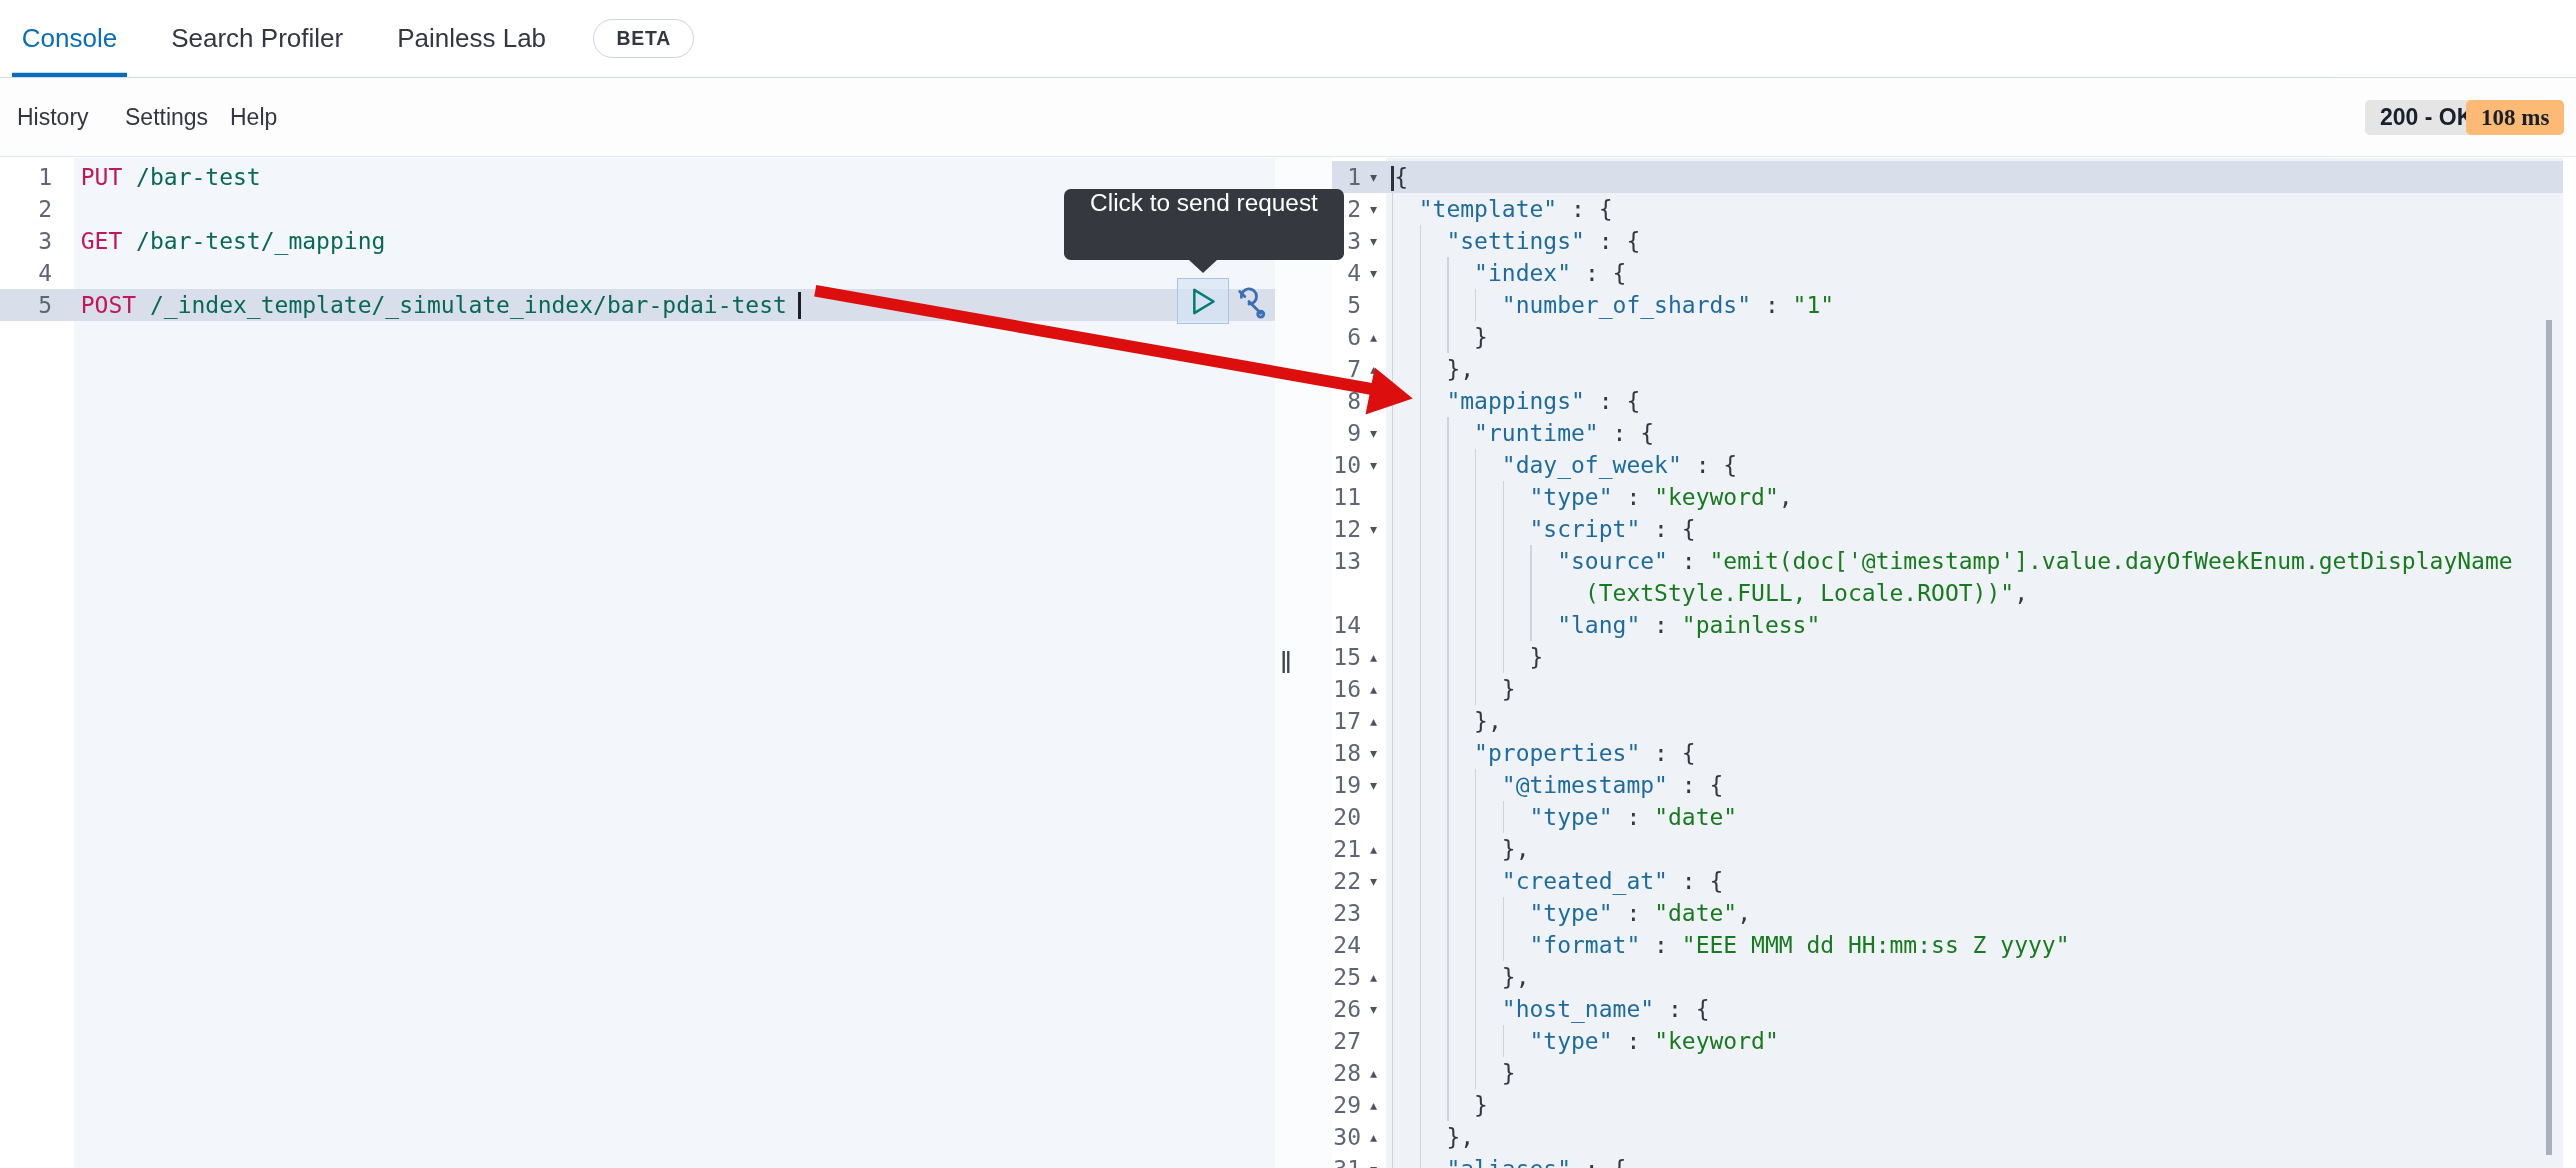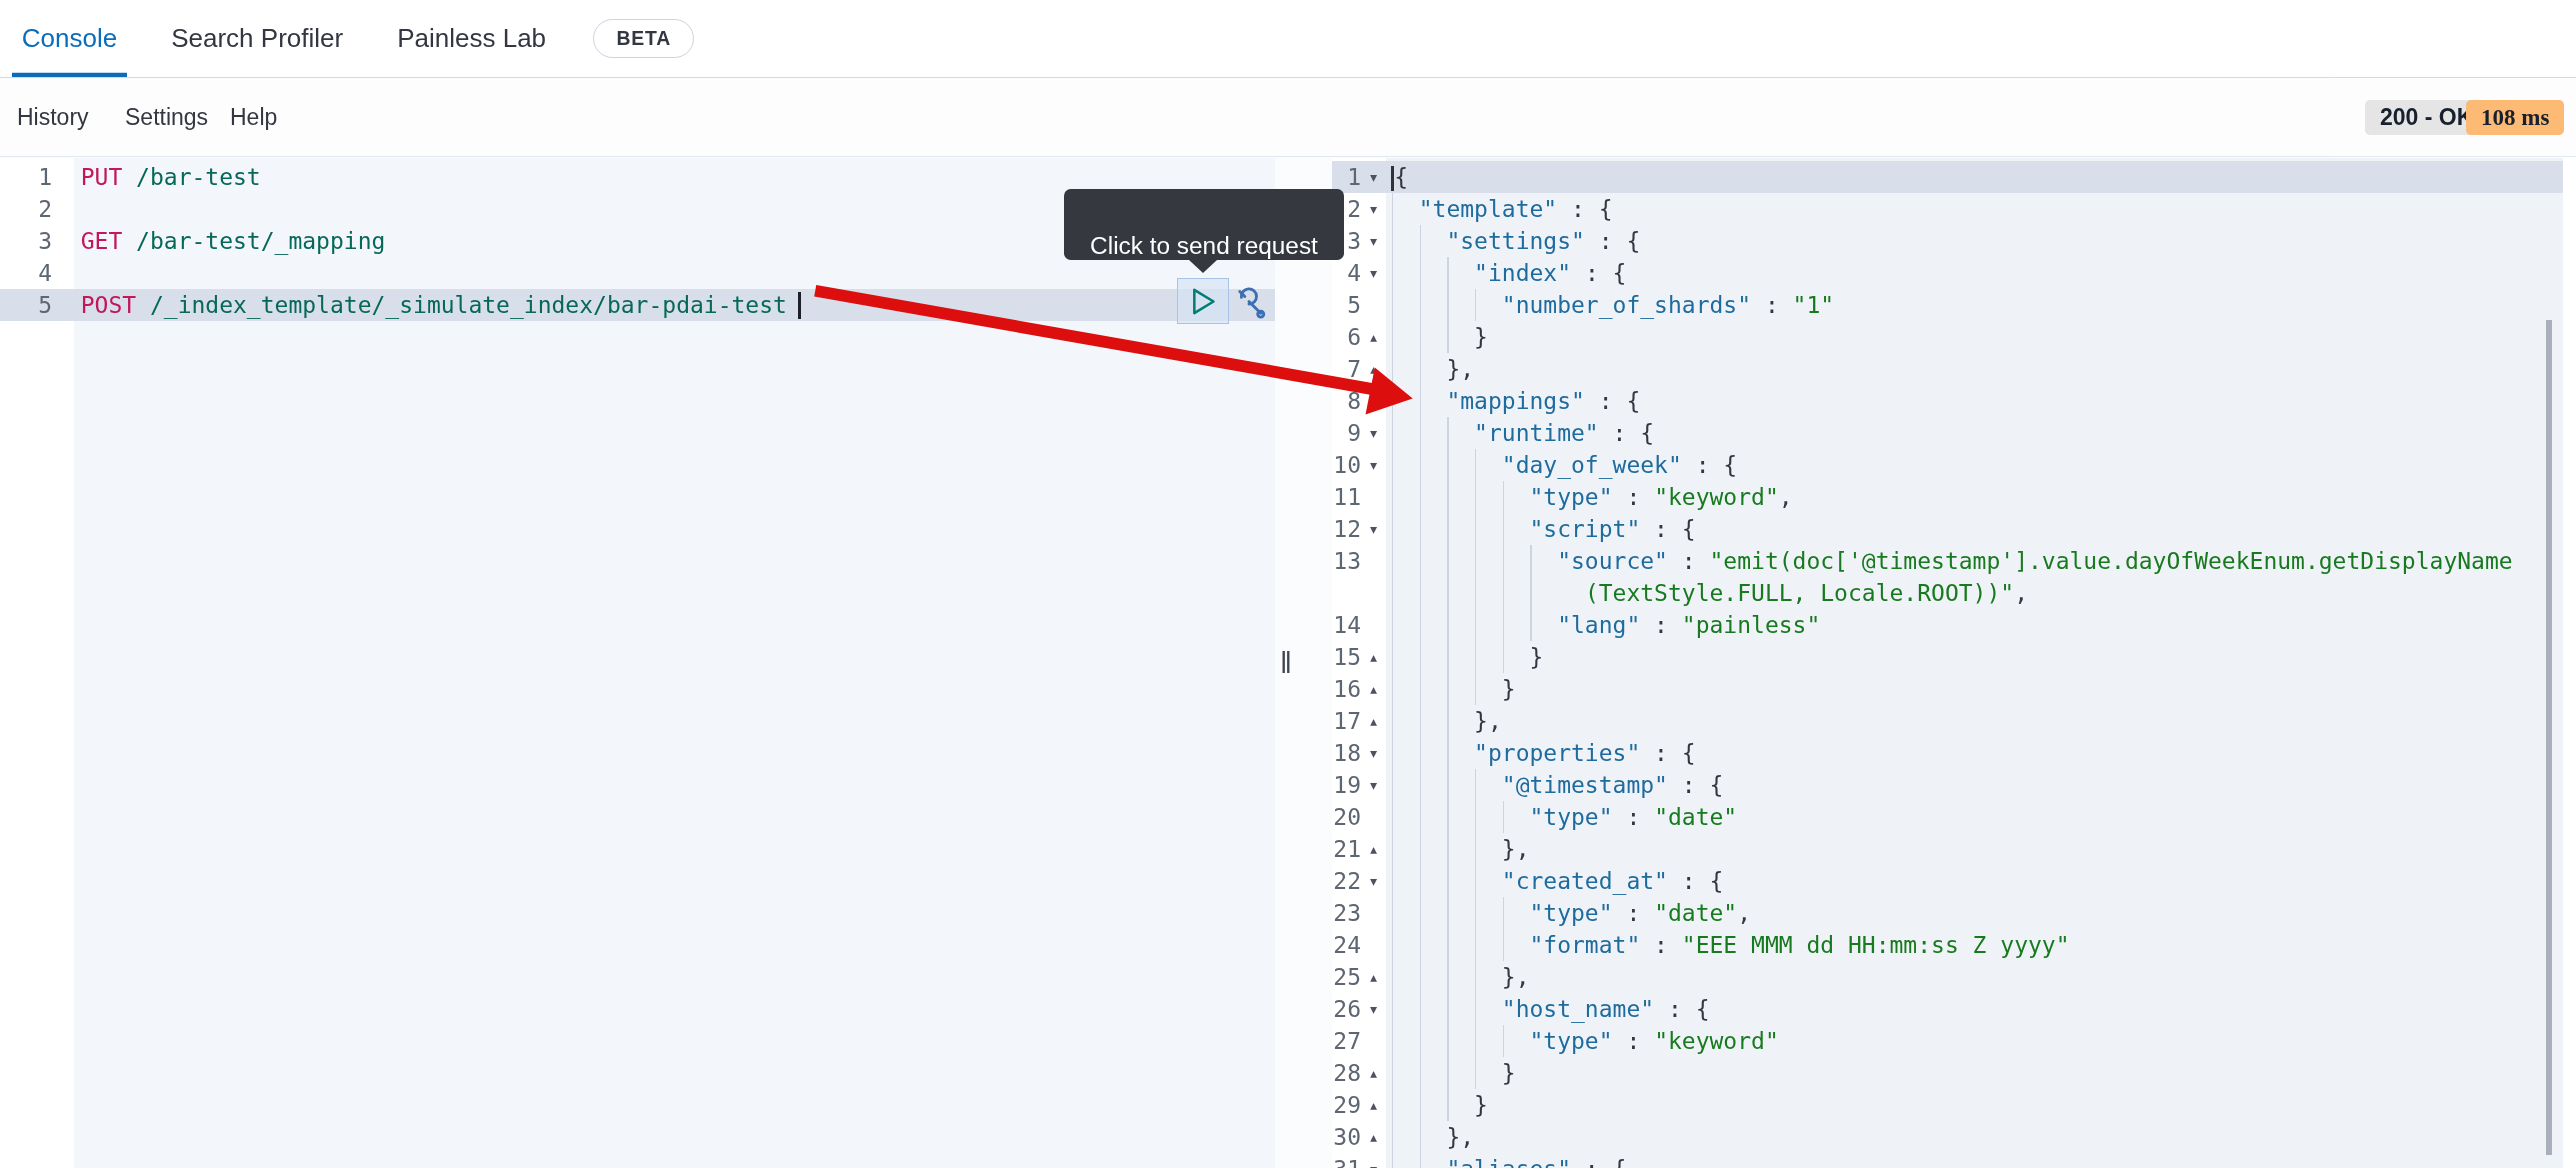--- a/index.html
+++ b/index.html
@@ -60,21 +60,21 @@
               display:flex; align-items:center; }
   .splitter .grip { margin-left:5px; font-size:29px; color:#3f464f; }
 
   
   .scroll-thumb { position:absolute; left:2546px; top:162px; width:5.9px; height:835px;
                   background:#a9b0bc; }
 
   
   .tooltip { position:absolute; left:1064px; top:189px; width:280px; height:71px;
              background:#35383f; color:#fff; border-radius:6.7px; display:flex;
-             align-items:flex-end; justify-content:center; font-size:24.4px; z-index:30; }
+             align-items:flex-start; justify-content:center; font-size:24.4px; z-index:30; }
   .tooltip .caret { position:absolute; bottom:-12.6px; left:125px; width:0; height:0;
                     border-left:14.3px solid transparent; border-right:14.3px solid transparent;
                     border-top:13.5px solid #35383f; }
 
   .send-btn { position:absolute; left:1177px; top:278px; width:52px; height:46px;
               border:1.7px solid #a6c3e8; background:rgba(214,227,246,.65); z-index:20;
               display:flex; align-items:center; justify-content:center; cursor:pointer; }
   .wrench-btn { position:absolute; left:1232px; top:282px; width:39px; height:39px; z-index:20;
                 display:flex; align-items:center; justify-content:center; cursor:pointer; }
 

